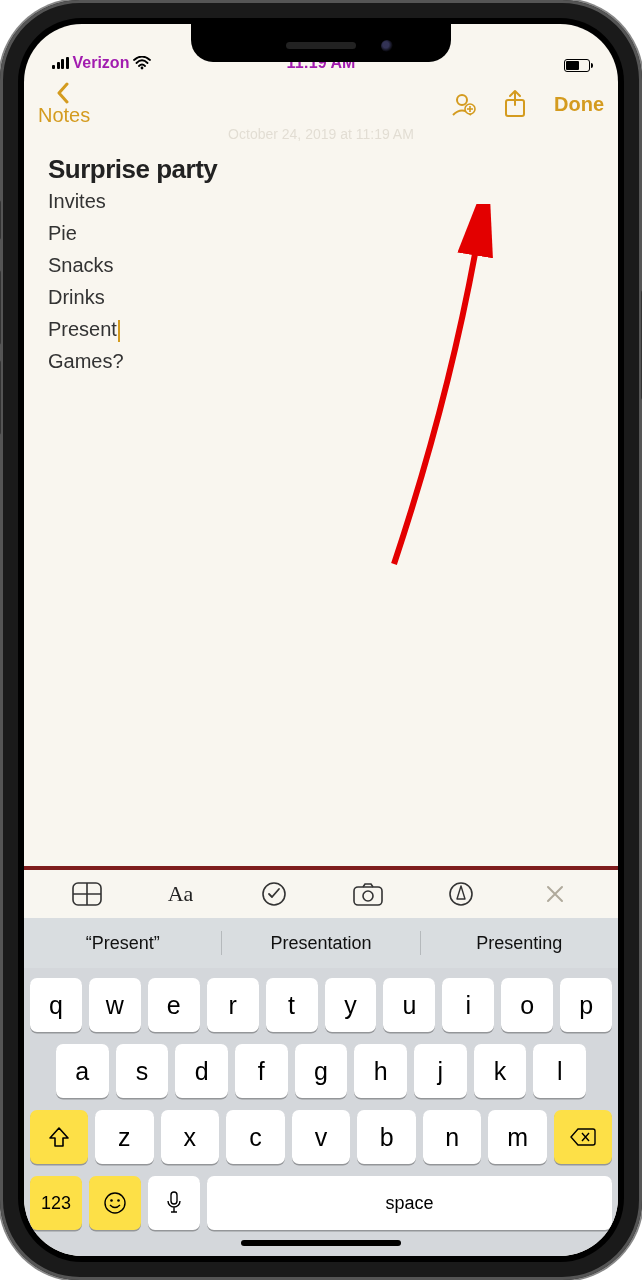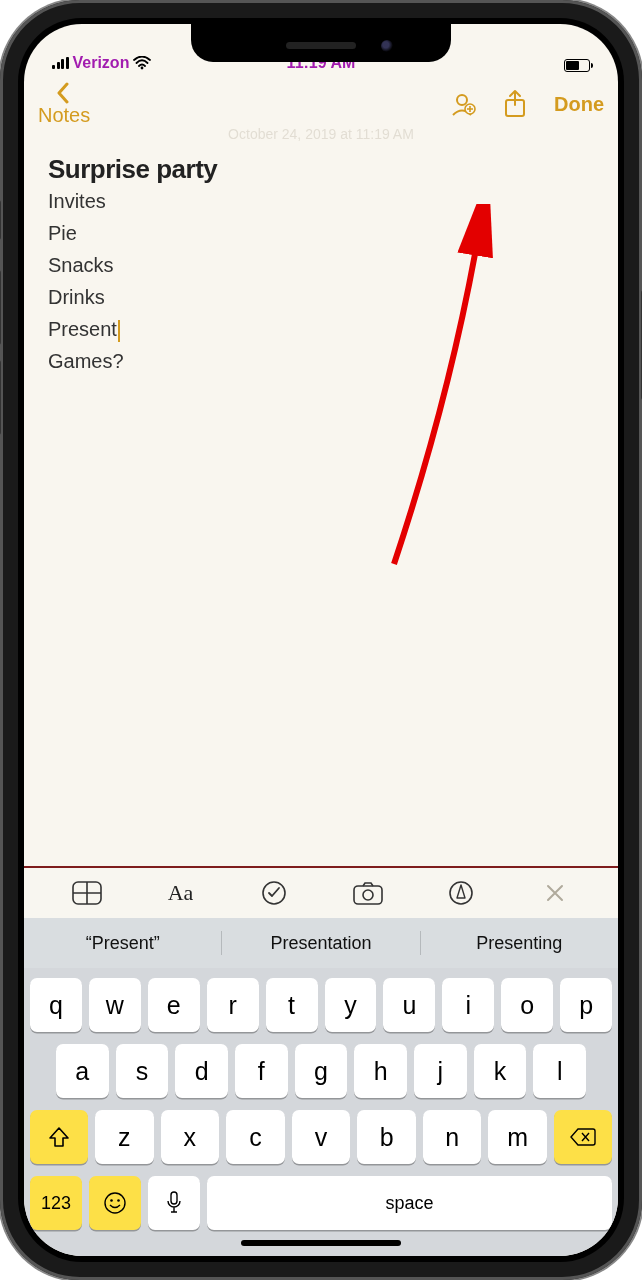--- a/index.html
+++ b/index.html
@@ -143,21 +143,21 @@
     position: absolute;
     top: 180px;
     left: 310px;
     pointer-events: none;
     z-index: 30;
   }
 
   .format-bar {
     height: 52px;
     background: #f8f6f0;
-    border-top: 2px solid #7f1d1d;
+    border-top: 4px solid #7f1d1d;
     display: flex;
     align-items: center;
     justify-content: space-around;
     padding: 0 16px;
   }
   .format-btn { width: 34px; height: 34px; display:flex; align-items:center; justify-content:center; color:#222; }
   .format-btn svg { stroke: #222; }
   .close-x { color: #b0aa9c; font-size: 20px; }
 
   .suggestion-bar {

